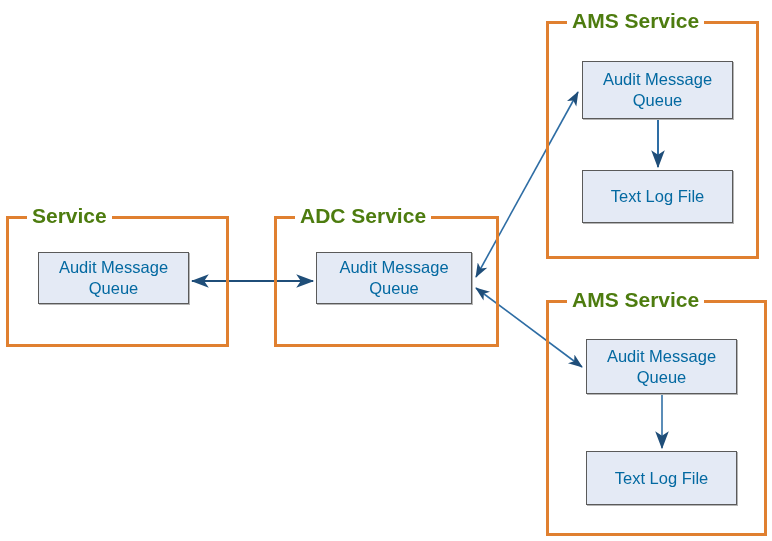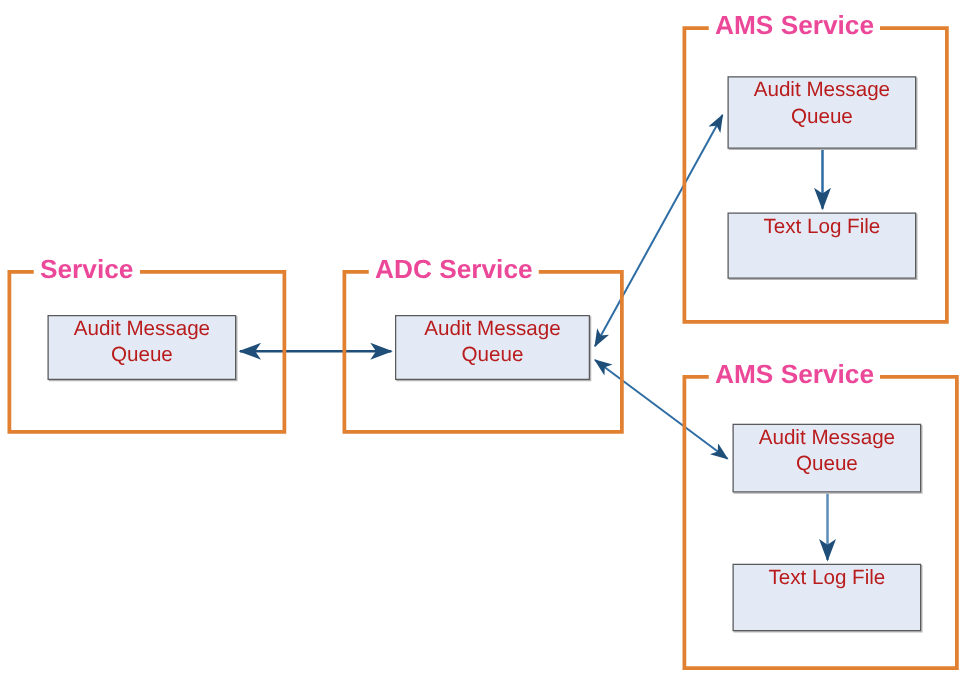--- a/index.html
+++ b/index.html
@@ -23,35 +23,36 @@
     background: transparent;
   }
   .container-title {
     position: absolute;
     top: -16px;
     left: 18px;
     background: #ffffff;
     padding: 0 5px;
     font-size: 21px;
     font-weight: bold;
-    color: #ec4899;
+    color: #4d7c0f;
     line-height: 26px;
     white-space: nowrap;
   }
   
   .node {
     position: absolute;
     box-sizing: border-box;
     background: #E4EAF5;
     border: 1px solid #5A5A5A;
     display: flex;
+    align-items: center;
     justify-content: center;
     text-align: center;
     font-size: 16.5px;
-    color: #b91c1c;
+    color: #0369a1;
     line-height: 21px;
     box-shadow: 1px 1px 0 rgba(120,120,120,0.55);
   }
   .node span { display: block; padding: 0 4px; }
   
   #wires {
     position: absolute;
     left: 0; top: 0;
     width: 772px;
     height: 541px;

